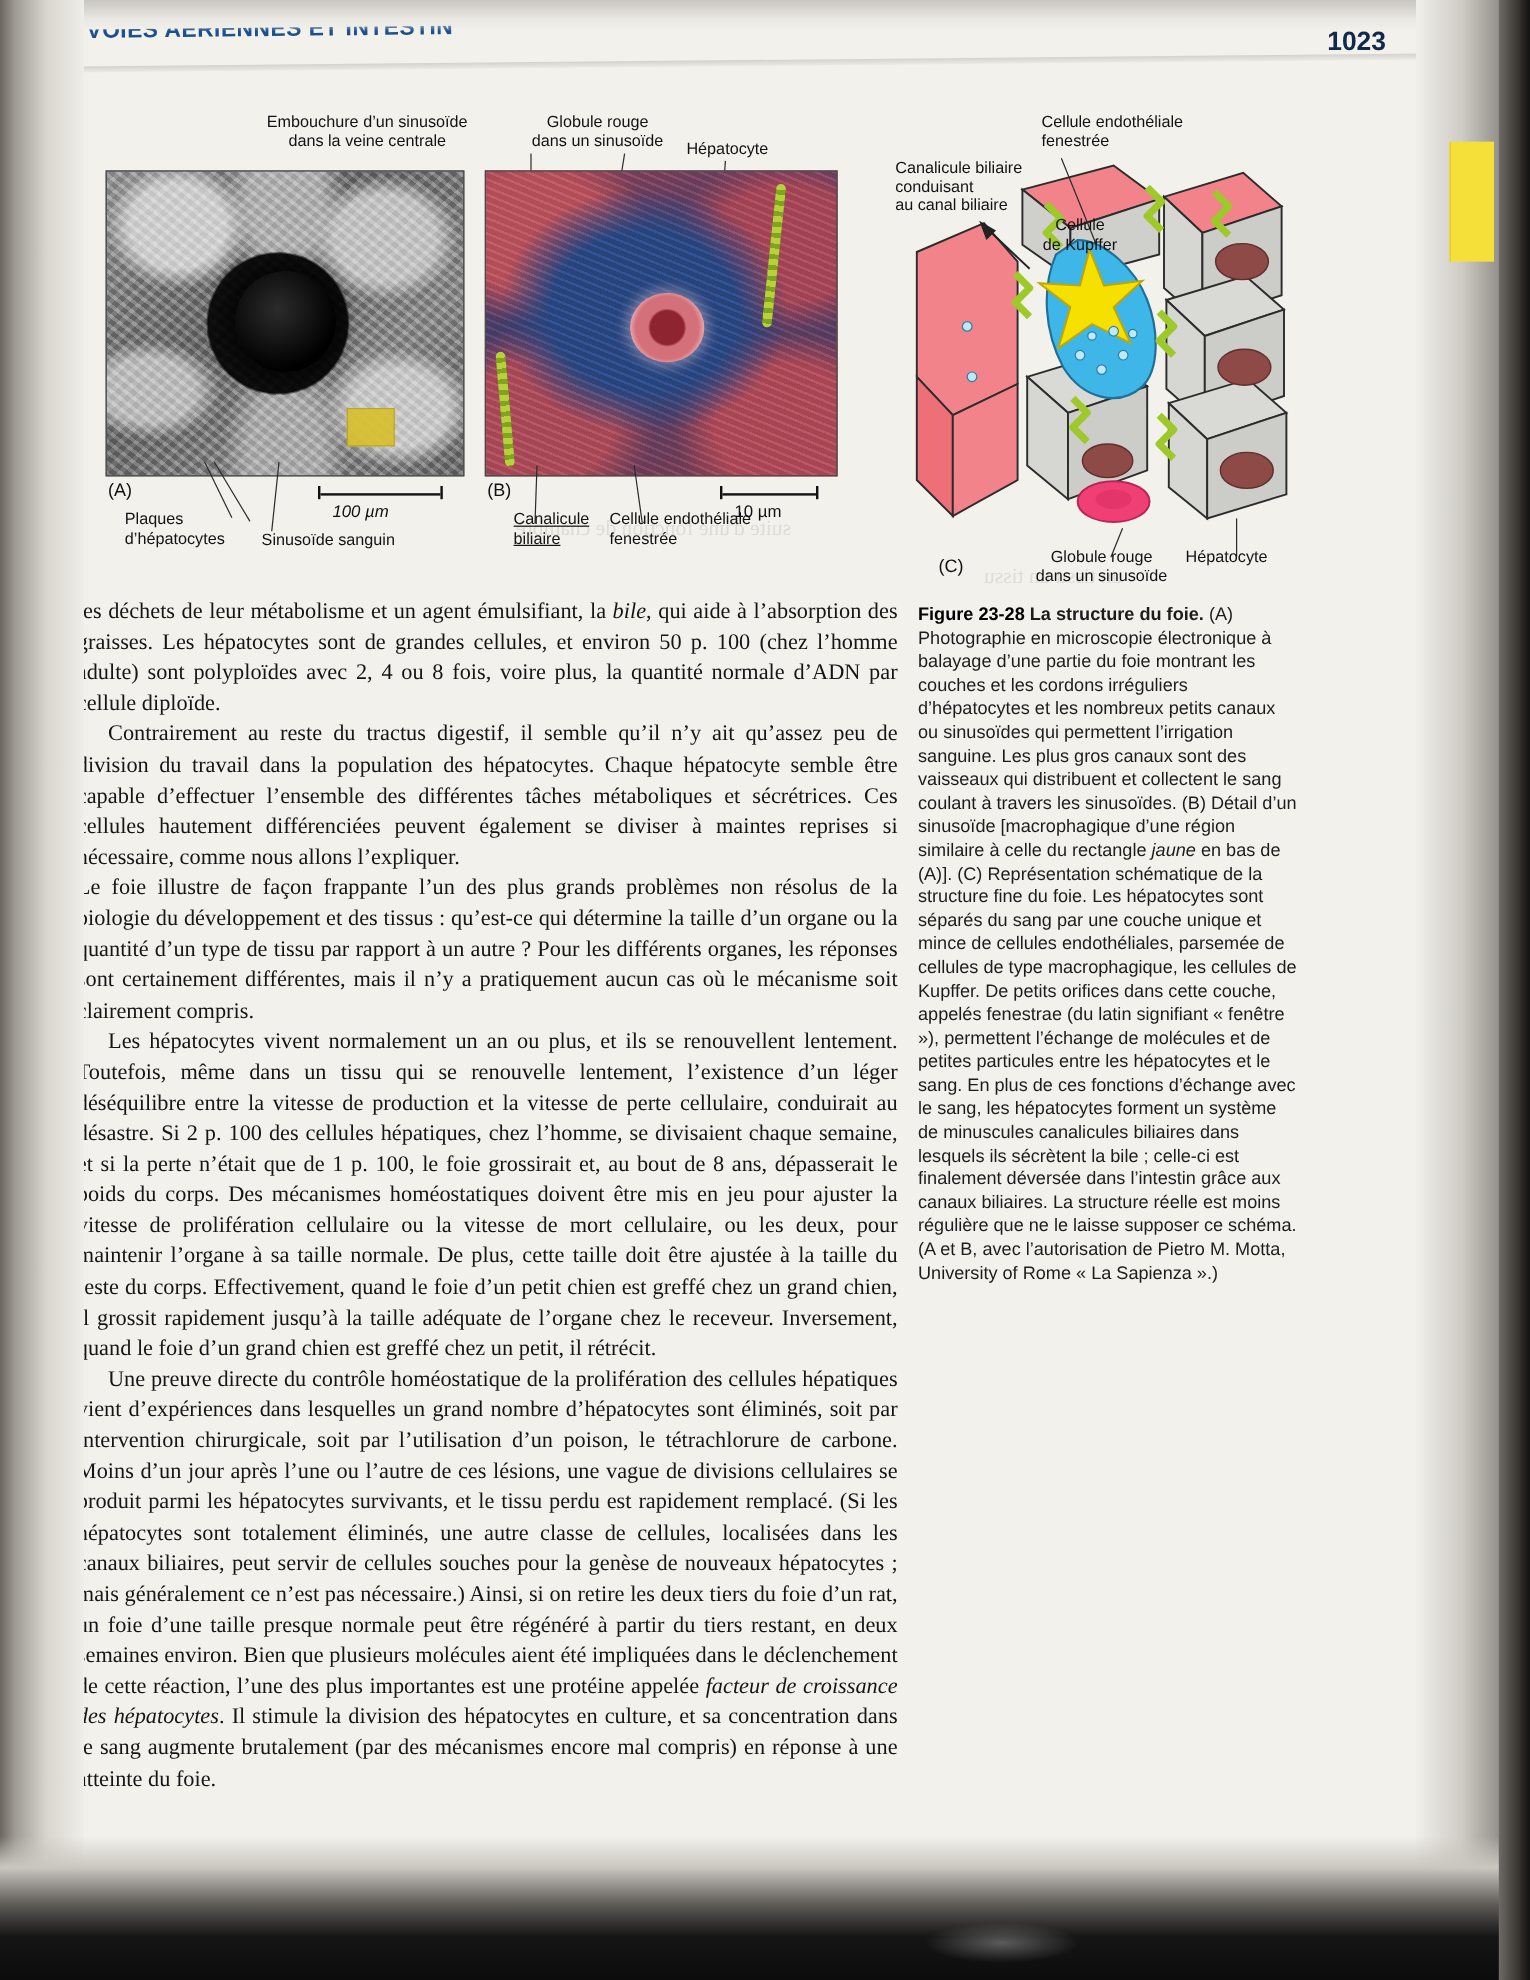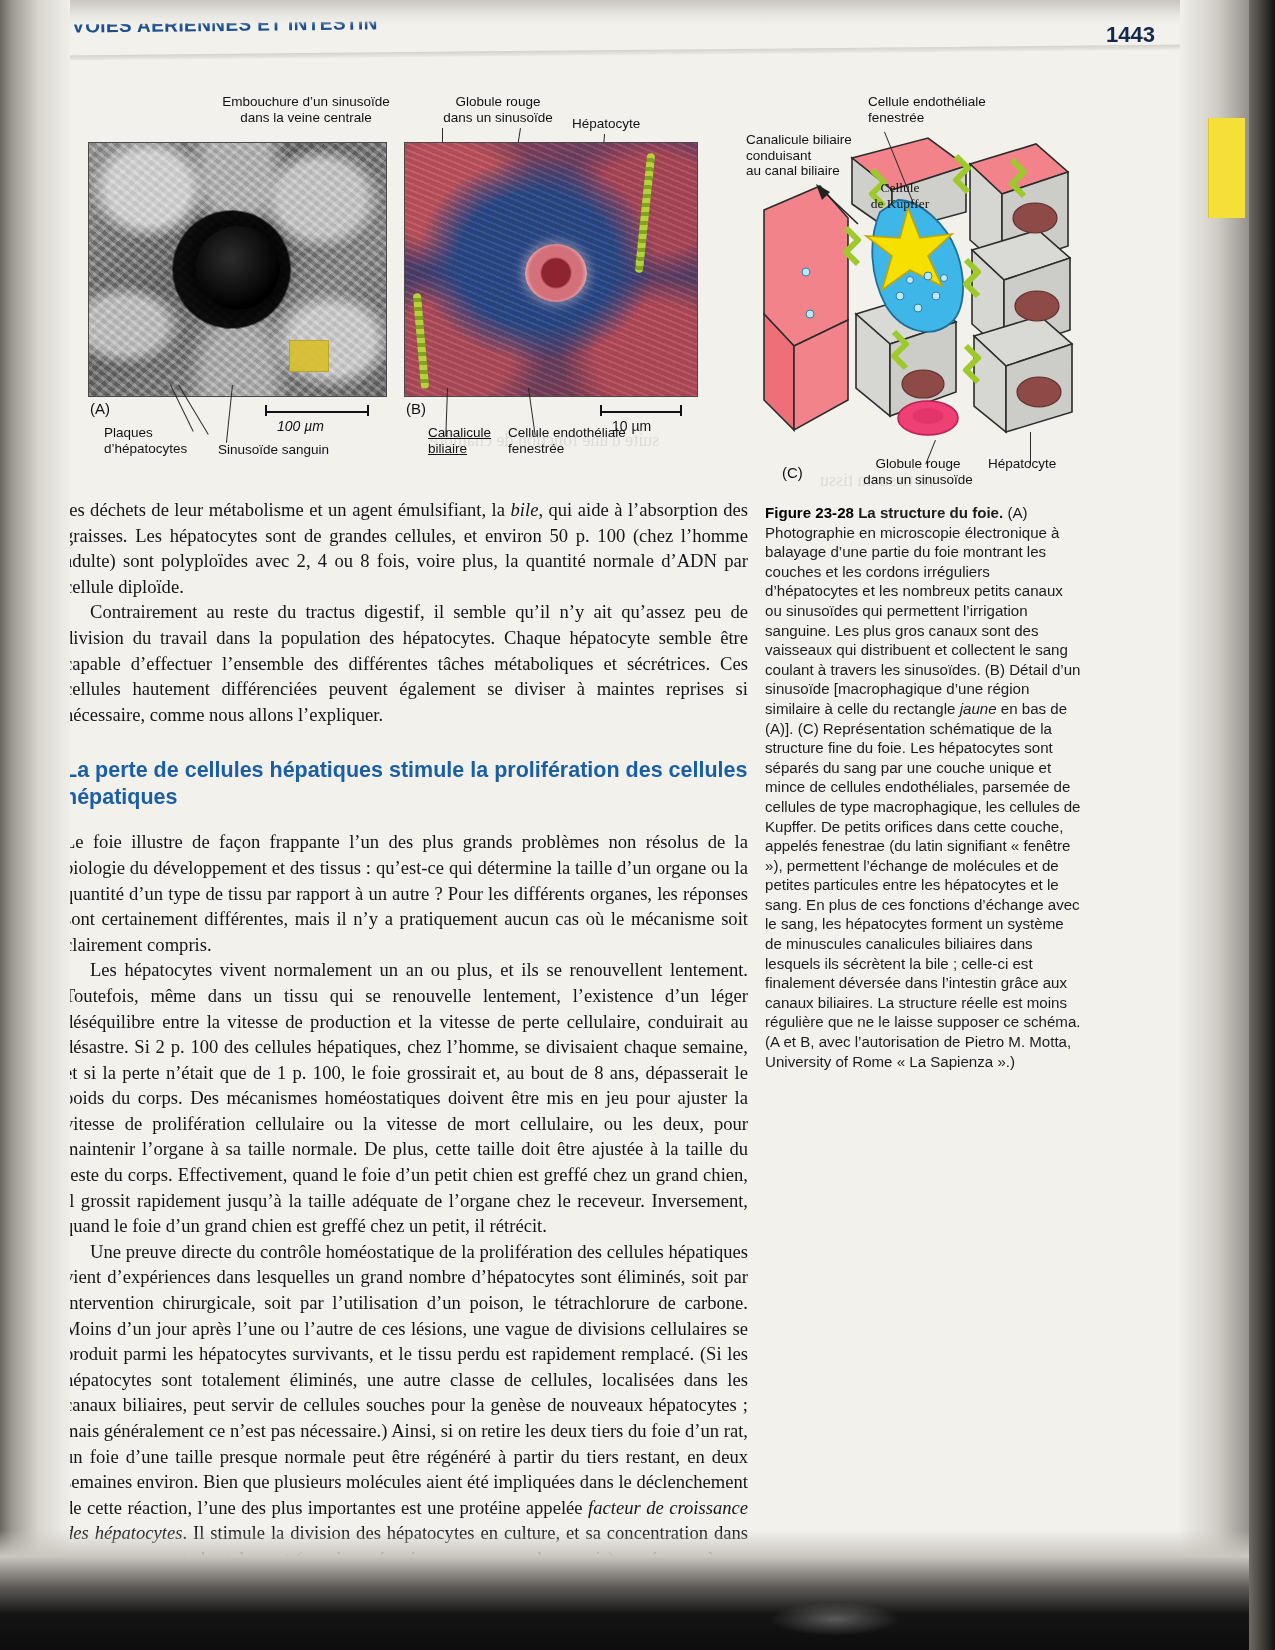--- a/index.html
+++ b/index.html
@@ -199,21 +199,21 @@
 <body>
 
 <div id="page">
 
   <div class="ghost" style="left:430px;top:430px;">suite d'une fonction de chambre</div>
   <div class="ghost" style="left:820px;top:470px;">un tissu un tissu</div>
 
   <div class="runhead">
     <div class="runhead-rule"></div>
     <div class="runhead-title">VOIES AÉRIENNES ET INTESTIN</div>
-    <div class="runhead-page">1443</div>
+    <div class="runhead-page">1023</div>
   </div>
 
   <div id="figure">
 
     <div class="lbl ctr" style="left:186px;top:34px;width:240px;">Embouchure d’un sinusoïde
 dans la veine centrale</div>
     <div class="leader" style="left:442px;top:68px;width:1.4px;height:38px;"></div>
 
     <div class="lbl ctr" style="left:418px;top:34px;width:160px;">Globule rouge
 dans un sinusoïde</div>
@@ -329,37 +329,36 @@
     <div class="leader" style="left:884px;top:72px;width:1.4px;height:78px;transform:rotate(-22deg);"></div>
 
     <div class="lbl" style="left:746px;top:72px;width:170px;">Canalicule biliaire
 conduisant
 au canal biliaire</div>
     <svg style="position:absolute;left:812px;top:122px;" width="60" height="46">
       <line x1="46" y1="42" x2="10" y2="8" stroke="#222" stroke-width="1.6"></line>
       <polygon points="4,2 18,10 10,18" fill="#222"></polygon>
     </svg>
 
-    <div class="lbl ctr" style="left:850px;top:120px;width:100px;font-family:Liberation Serif, serif;">Cellule
+    <div class="lbl ctr" style="left:850px;top:120px;width:100px;">Cellule
 de Kupffer</div>
 
     <div class="paren" style="left:782px;top:404px;">(C)</div>
     <div class="leader" style="left:935px;top:380px;width:1.4px;height:26px;transform:rotate(22deg);"></div>
     <div class="lbl ctr" style="left:848px;top:396px;width:140px;">Globule rouge
 dans un sinusoïde</div>
 
     <div class="leader" style="left:1030px;top:372px;width:1.4px;height:32px;"></div>
     <div class="lbl" style="left:988px;top:396px;">Hépatocyte</div>
   </div>
 
   <div id="bodycol">
     <p class="noind"><span>les déchets de leur métabolisme et un agent émulsifiant, la </span><span class="ital">bile</span><span>, qui aide à l’absorption des graisses. Les hépatocytes sont de grandes cellules, et environ 50 p. 100 (chez l’homme adulte) sont polyploïdes avec 2, 4 ou 8 fois, voire plus, la quantité normale d’ADN par cellule diploïde.</span></p>
     <p>Contrairement au reste du tractus digestif, il semble qu’il n’y ait qu’assez peu de division du travail dans la population des hépatocytes. Chaque hépatocyte semble être capable d’effectuer l’ensemble des différentes tâches métaboliques et sécrétrices. Ces cellules hautement différenciées peuvent également se diviser à maintes reprises si nécessaire, comme nous allons l’expliquer.</p>
 
-    <h2 class="sect">La perte de cellules hépatiques stimule la prolifération des cellules hépatiques</h2>
 
     <p class="noind">Le foie illustre de façon frappante l’un des plus grands problèmes non résolus de la biologie du développement et des tissus : qu’est-ce qui détermine la taille d’un organe ou la quantité d’un type de tissu par rapport à un autre ? Pour les différents organes, les réponses sont certainement différentes, mais il n’y a pratiquement aucun cas où le mécanisme soit clairement compris.</p>
     <p>Les hépatocytes vivent normalement un an ou plus, et ils se renouvellent lentement. Toutefois, même dans un tissu qui se renouvelle lentement, l’existence d’un léger déséquilibre entre la vitesse de production et la vitesse de perte cellulaire, conduirait au désastre. Si 2 p. 100 des cellules hépatiques, chez l’homme, se divisaient chaque semaine, et si la perte n’était que de 1 p. 100, le foie grossirait et, au bout de 8 ans, dépasserait le poids du corps. Des mécanismes homéostatiques doivent être mis en jeu pour ajuster la vitesse de prolifération cellulaire ou la vitesse de mort cellulaire, ou les deux, pour maintenir l’organe à sa taille normale. De plus, cette taille doit être ajustée à la taille du reste du corps. Effectivement, quand le foie d’un petit chien est greffé chez un grand chien, il grossit rapidement jusqu’à la taille adéquate de l’organe chez le receveur. Inversement, quand le foie d’un grand chien est greffé chez un petit, il rétrécit.</p>
     <p><span>Une preuve directe du contrôle homéostatique de la prolifération des cellules hépatiques vient d’expériences dans lesquelles un grand nombre d’hépatocytes sont éliminés, soit par intervention chirurgicale, soit par l’utilisation d’un poison, le tétrachlorure de carbone. Moins d’un jour après l’une ou l’autre de ces lésions, une vague de divisions cellulaires se produit parmi les hépatocytes survivants, et le tissu perdu est rapidement remplacé. (Si les hépatocytes sont totalement éliminés, une autre classe de cellules, localisées dans les canaux biliaires, peut servir de cellules souches pour la genèse de nouveaux hépatocytes ; mais généralement ce n’est pas nécessaire.) Ainsi, si on retire les deux tiers du foie d’un rat, un foie d’une taille presque normale peut être régénéré à partir du tiers restant, en deux semaines environ. Bien que plusieurs molécules aient été impliquées dans le déclenchement de cette réaction, l’une des plus importantes est une protéine appelée </span><span class="ital">facteur de croissance des hépatocytes</span><span>. Il stimule la division des hépatocytes en culture, et sa concentration dans le sang augmente brutalement (par des mécanismes encore mal compris) en réponse à une atteinte du foie.</span></p>
   </div>
 
   <div id="capcol">
     <span class="fignum">Figure 23-28</span><span>&nbsp;</span><span class="figttl">La structure du foie.</span>
     <span>(A) Photographie en microscopie électronique à balayage d’une partie du foie montrant les couches et les cordons irréguliers d’hépatocytes et les nombreux petits canaux ou sinusoïdes qui permettent l’irrigation sanguine. Les plus gros canaux sont des vaisseaux qui distribuent et collectent le sang coulant à travers les sinusoïdes.</span>
     <span>(B) Détail d’un sinusoïde [macrophagique d’une région similaire à celle du rectangle </span><span class="ital">jaune</span><span> en bas de (A)].</span>

